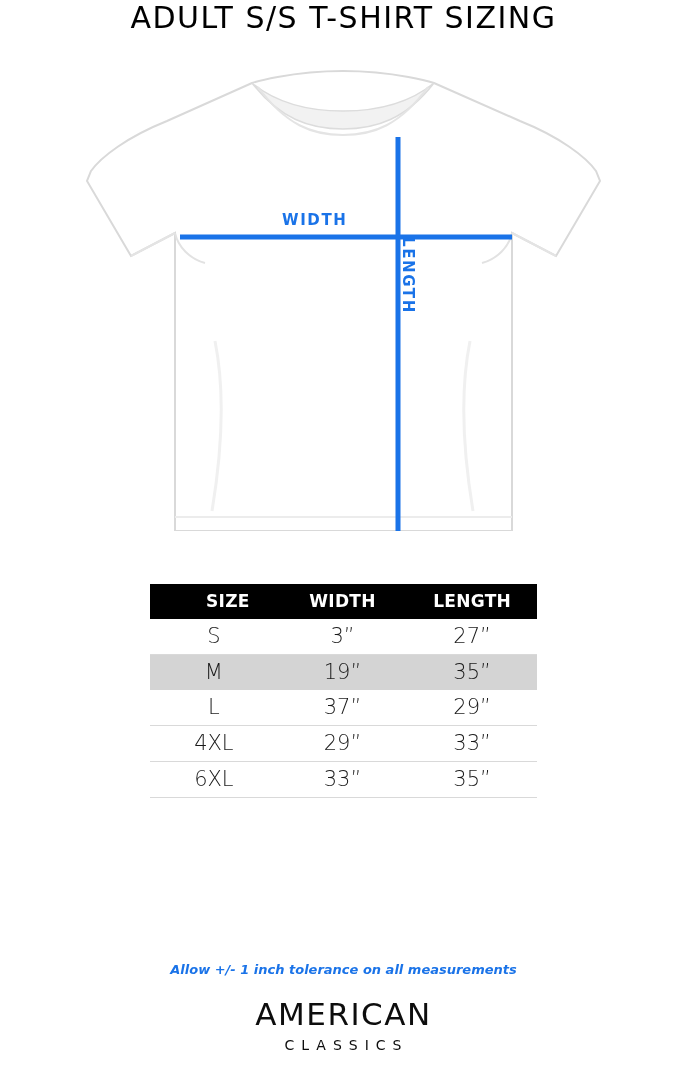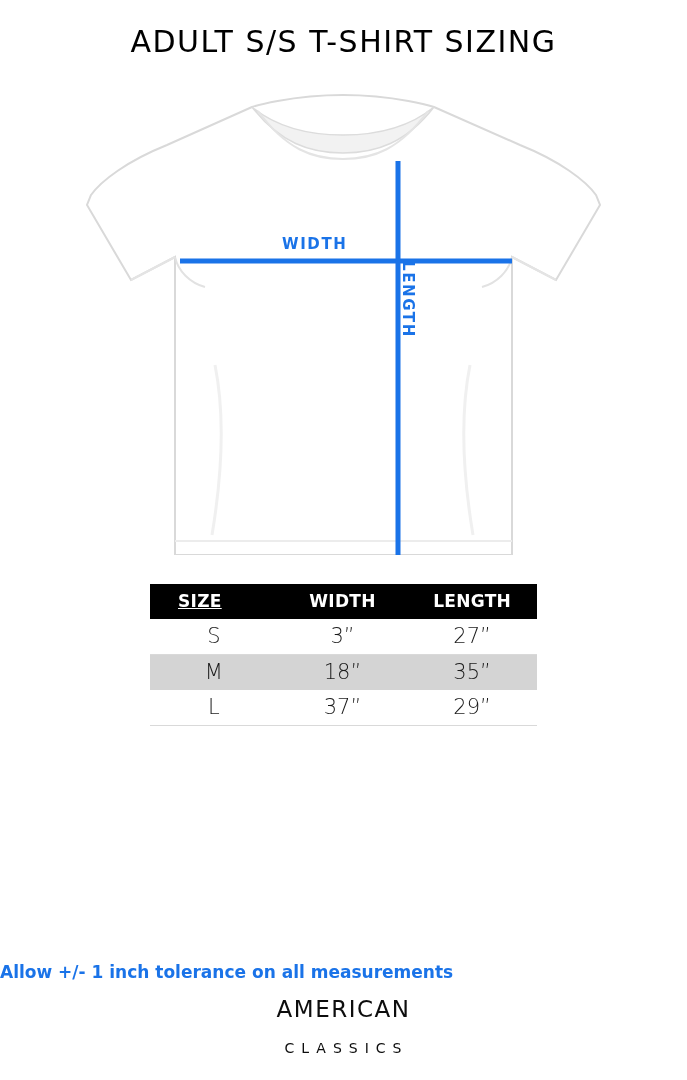--- a/index.html
+++ b/index.html
@@ -16,21 +16,20 @@
     overflow: hidden;
   }
 
   
   .title {
     text-align: center;
     font-size: 30px;
     letter-spacing: 1.5px;
     font-weight: 400;
     color: #000;
-    padding-top: 24px;
     font-family: "DejaVu Sans", sans-serif;
   }
 
   
   .shirt-area {
     position: relative;
     width: 687px;
     height: 490px;
     margin-top: 6px;
   }
@@ -64,66 +63,67 @@
     font-family: "DejaVu Sans", sans-serif;
   }
   table.size-table th {
     background: #000;
     color: #fff;
     font-size: 17px;
     font-weight: bold;
     padding: 7px 0 8px 0;
     letter-spacing: 0.3px;
   }
-  table.size-table th.col-size { text-align: left; padding-left: 28px; width: 33%; text-decoration: underline; }
+  table.size-table th.col-size { text-align: center; padding-left: 28px; width: 33%; }
   table.size-table th.col-width { text-align: center; width: 33.5%; }
   table.size-table th.col-length { text-align: center; width: 33.5%; }
 
   table.size-table td {
     font-size: 21px;
     color: #1a1a1a;
     text-align: center;
     padding: 5px 0 6px 0;
     font-weight: 300;
     border: none;
   }
   table.size-table tr.odd td { background: #ffffff; }
   table.size-table tr.even td { background: #d4d4d4; }
   table.size-table tr.odd td { border-bottom: 1px solid #d9d9d9; }
 
   .tolerance {
     position: absolute;
     left: 0; right: 0;
     top: 962px;
-    text-align: left;
+    text-align: center;
     color: #1a73e8;
     font-weight: bold;
-    font-size: 17px;
-    font-family: "DejaVu Sans", sans-serif;
+    font-size: 13px;
+    font-family: "DejaVu Sans", sans-serif;
+    font-style: italic;
   }
 
   .brand {
     position: absolute;
     left: 0; right: 0;
     top: 996px;
     text-align: center;
   }
   .brand-main {
-    font-size: 23px;
+    font-size: 31px;
     letter-spacing: 1.5px;
     color: #0d0d0d;
     font-family: "DejaVu Sans", sans-serif;
     font-weight: 400;
   }
   .brand-sub {
     font-size: 14px;
     letter-spacing: 7px;
     color: #0d0d0d;
     font-family: "DejaVu Sans", sans-serif;
-    margin-top: 18px;
+    margin-top: 5px;
     padding-left: 6px;
   }
 </style>
 </head>
 <body>
 
 <div class="page">
 
   <div class="title">ADULT S/S T-SHIRT SIZING</div>
 
@@ -180,27 +180,37 @@
         </tr>
       </thead>
       <tbody>
         <tr class="odd">
           <td>S</td>
           <td>3”</td>
           <td>27”</td>
         </tr>
         <tr class="even">
           <td>M</td>
-          <td>18”</td>
+          <td>19”</td>
           <td>35”</td>
         </tr>
         <tr class="odd">
           <td>L</td>
           <td>37”</td>
           <td>29”</td>
+        </tr>
+        <tr class="odd">
+          <td>4XL</td>
+          <td>29”</td>
+          <td>33”</td>
+        </tr>
+        <tr class="odd">
+          <td>6XL</td>
+          <td>33”</td>
+          <td>35”</td>
         </tr>
       </tbody>
     </table>
   </div>
 
   <div class="tolerance">Allow +/- 1 inch tolerance on all measurements</div>
 
   <div class="brand">
     <div class="brand-main">AMERICAN</div>
     <div class="brand-sub">CLASSICS</div>

